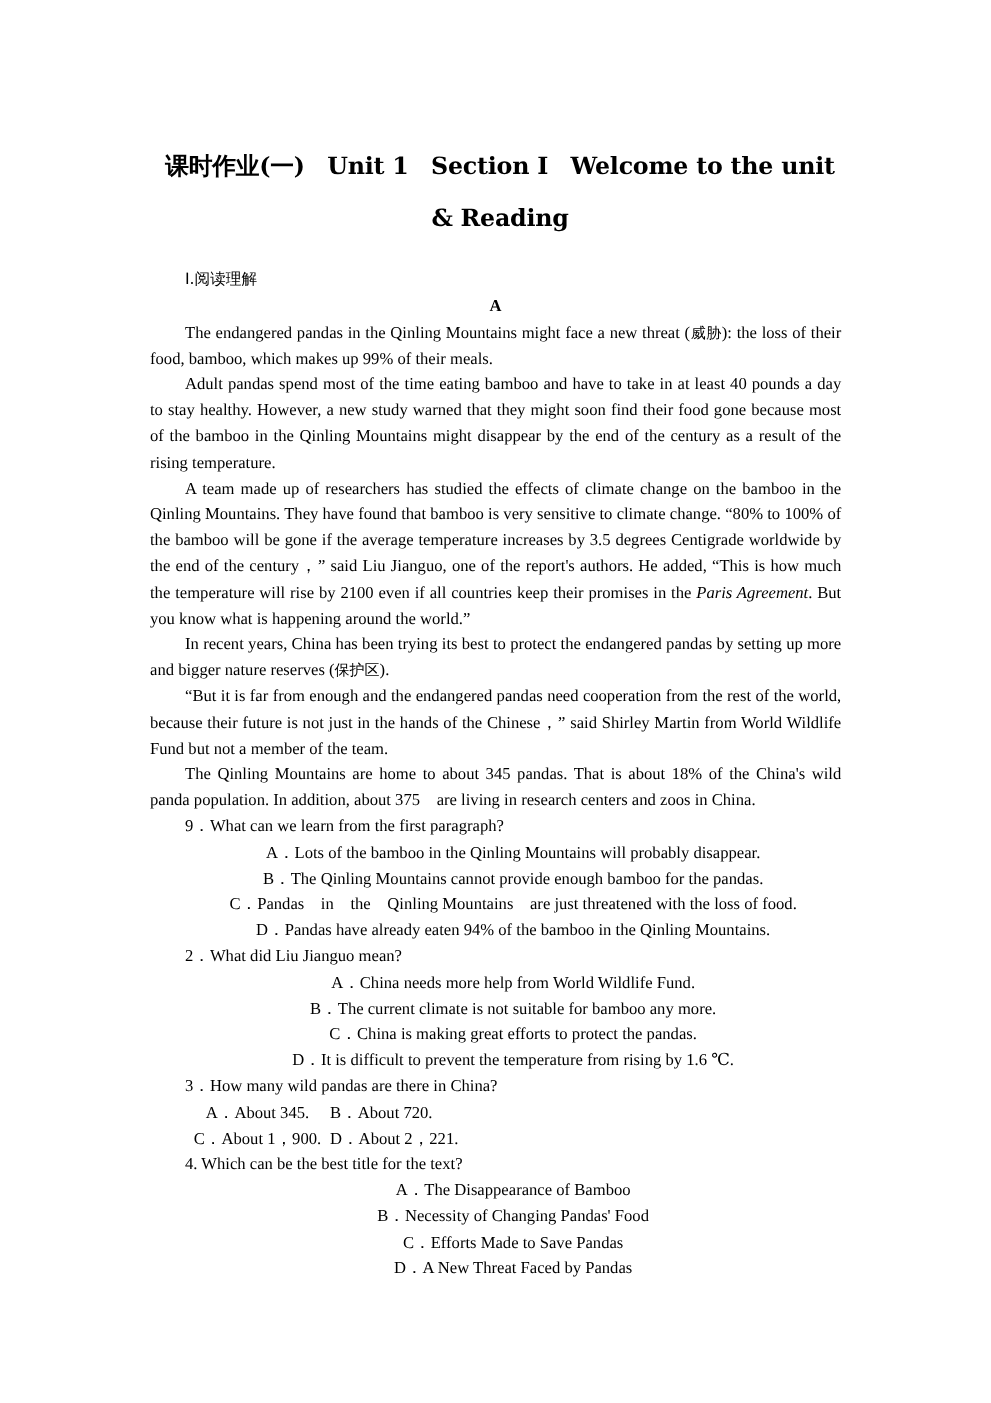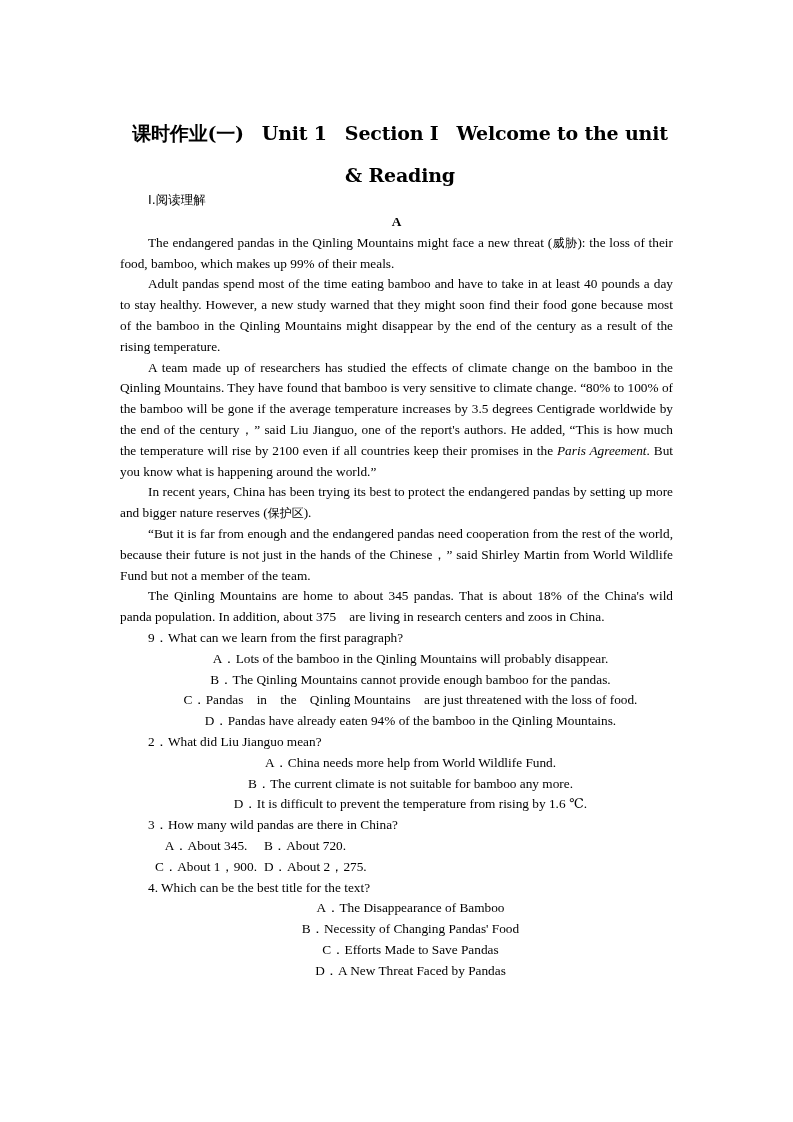--- a/index.html
+++ b/index.html
@@ -7,21 +7,21 @@
     .page { position: absolute; left: 0; top: 0; width: 671px; height: 1122px; }
     .title {
       position: absolute; left: 110px; width: 580px; text-align: center;
       font-family: "DejaVu Serif", "Liberation Serif", serif; font-weight: bold;
       font-size: 19px; line-height: 42px; letter-spacing: -0.2px;
     }
     .title .t1 { display: block; }
     .title .t2 { display: block; }
     .title .gap { display: inline-block; width: 18px; }
     .body-text {
-      position: absolute; left: 120px; width: 553px; top: 190px;
+      position: absolute; left: 120px; width: 553px; top: 213px;
       font-family: "Liberation Serif", "DejaVu Serif", serif; font-size: 13.3px; line-height: 20.8px;
     }
     .section-heading { padding-left: 28px; font-family: "DejaVu Sans", sans-serif; font-size: 12.5px; margin-bottom: 2px; line-height: 20px;}
     .passage-label { text-align: center; font-weight: bold; }
     .para { text-indent: 28px; text-align: justify; text-align-last: left; margin: 0; }
     .q { padding-left: 28px; margin: 0; white-space: nowrap; }
     .opt { padding-left: 28px; margin: 0; white-space: nowrap; text-align: center; }
     .opt-row { padding-left: 28px; margin: 0; white-space: nowrap; }
     .opt-row span.cell { display: inline-block; width: 116px; text-align: center; }
     .cn { font-family: "DejaVu Sans", sans-serif; font-size: 12px; margin-top: 32px; }
@@ -50,25 +50,26 @@
 
     <p class="q">9．What can we learn from the first paragraph?</p>
     <p class="opt">A．Lots of the bamboo in the Qinling Mountains will probably disappear.</p>
     <p class="opt">B．The Qinling Mountains cannot provide enough bamboo for the pandas.</p>
     <p class="opt">C．Pandas　in　the　Qinling Mountains　are just threatened with the loss of food.</p>
     <p class="opt">D．Pandas have already eaten 94% of the bamboo in the Qinling Mountains.</p>
 
     <p class="q">2．What did Liu Jianguo mean?</p>
     <p class="opt">A．China needs more help from World Wildlife Fund.</p>
     <p class="opt">B．The current climate is not suitable for bamboo any more.</p>
+    <p class="opt">C．China is making great efforts to protect the pandas.</p>
     <p class="opt">D．It is difficult to prevent the temperature from rising by 1.6 ℃.</p>
 
     <p class="q">3．How many wild pandas are there in China?</p>
     <p class="opt-row"><span class="cell">A．About 345.</span><span>B．About 720.</span></p>
-    <p class="opt-row"><span class="cell">C．About 1，900.</span><span>D．About 2，275.</span></p>
+    <p class="opt-row"><span class="cell">C．About 1，900.</span><span>D．About 2，221.</span></p>
 
     <p class="q">4. Which can be the best title for the text?</p>
     <p class="opt">A．The Disappearance of Bamboo</p>
     <p class="opt">B．Necessity of Changing Pandas' Food</p>
     <p class="opt">C．Efforts Made to Save Pandas</p>
     <p class="opt">D．A New Threat Faced by Pandas</p>
   </div>
 </div>
 
 </body></html>

